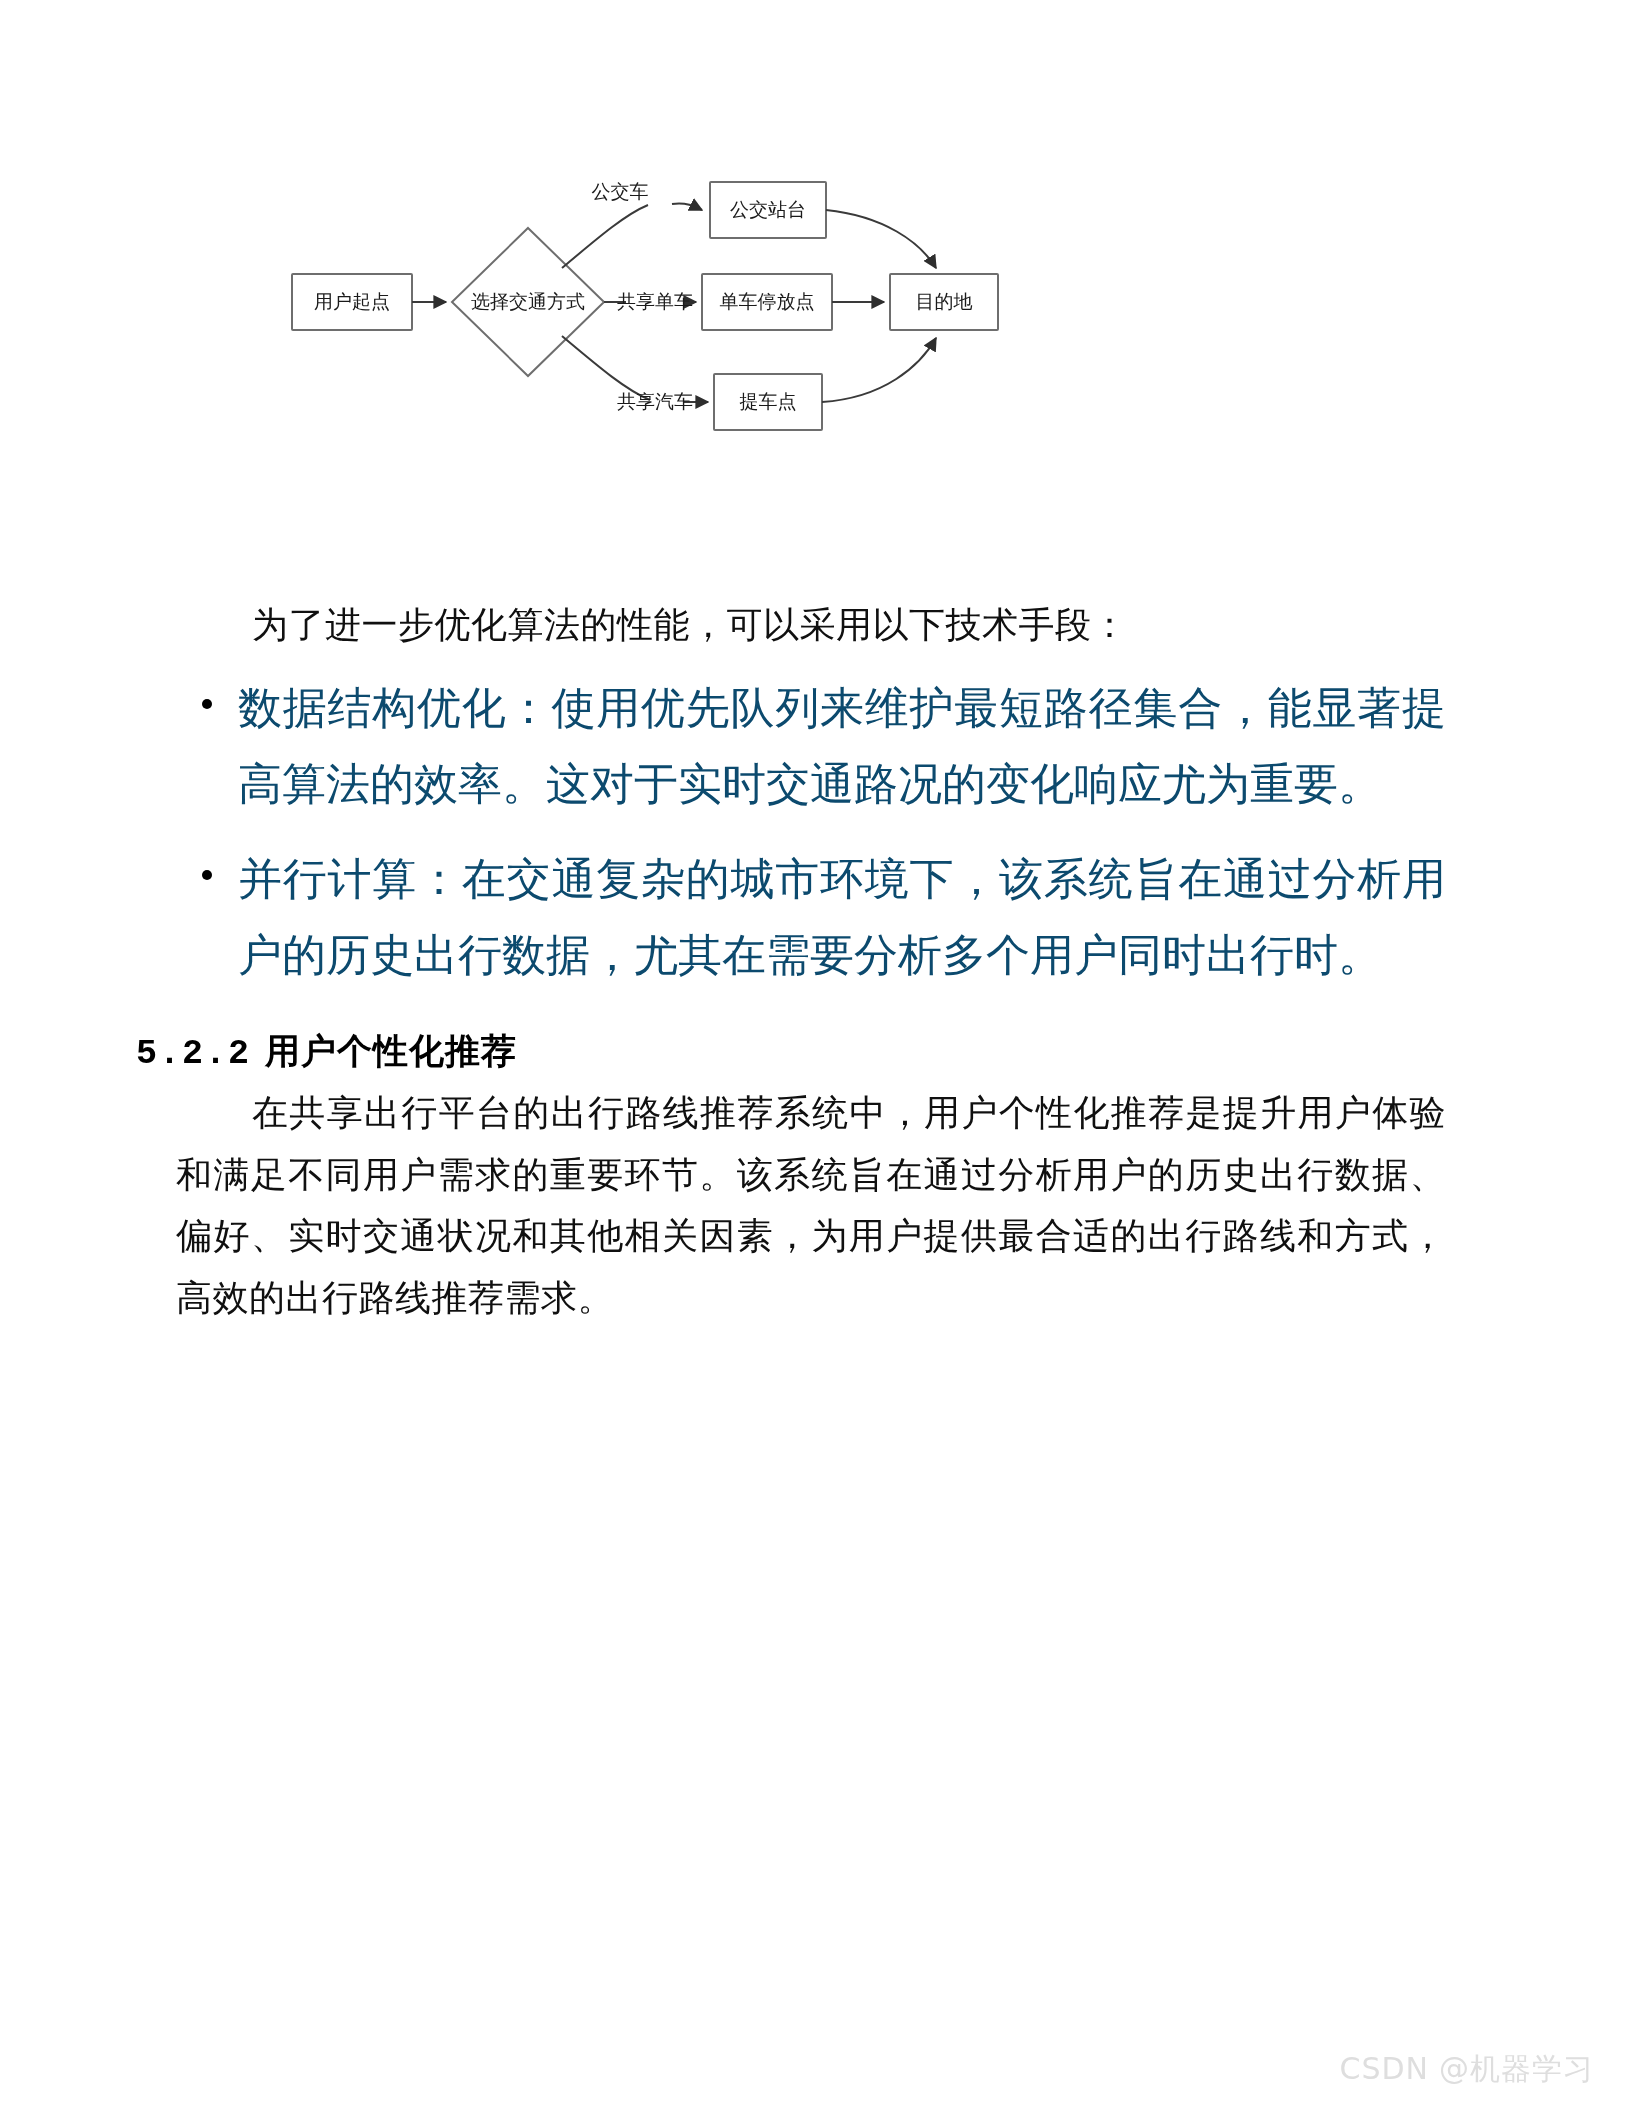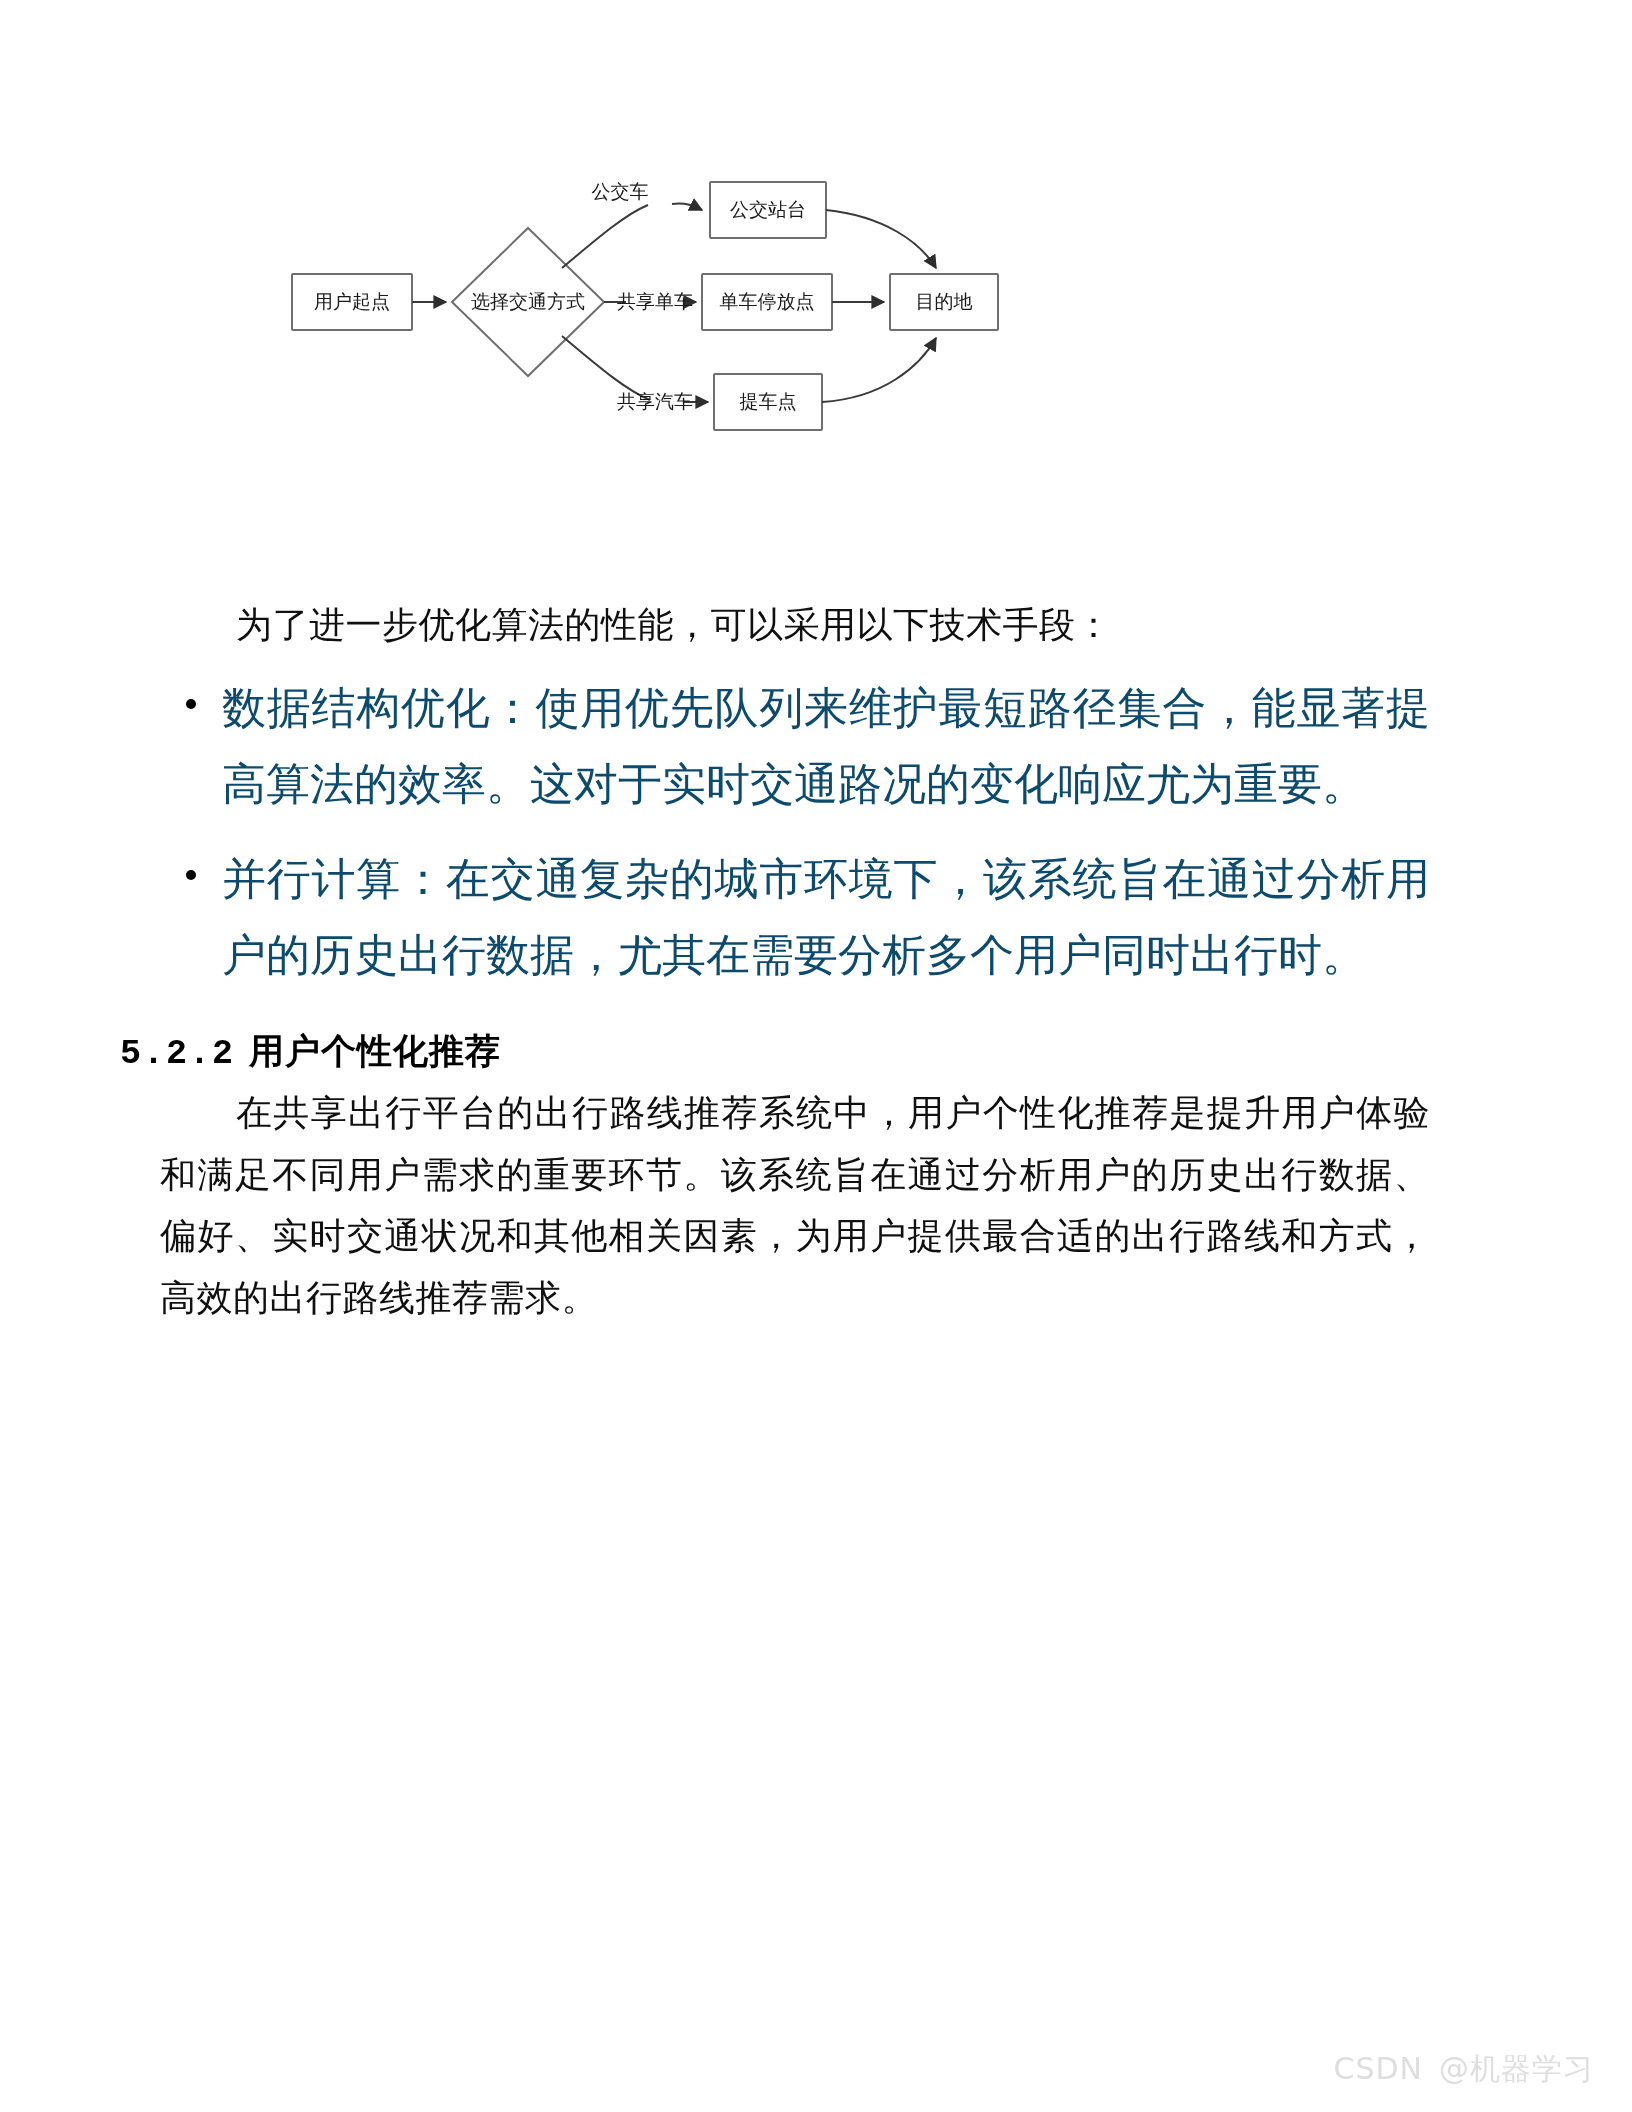--- a/index.html
+++ b/index.html
@@ -30,21 +30,21 @@
     width: 1632px;
     height: 310px;
   }
   .figure svg {
     display: block;
   }
 
   
   .content {
     position: absolute;
-    left: 160px;
+    left: 176px;
     top: 595px;
     width: 1270px;
   }
 
   .para {
     font-family: "Liberation Serif", "DejaVu Serif", serif;
     font-size: 36px;
     line-height: 1.72;
     letter-spacing: 0.5px;
     text-align: justify;
@@ -100,21 +100,21 @@
     position: absolute;
     right: 38px;
     bottom: 22px;
     font-family: "DejaVu Sans", "Liberation Sans", sans-serif;
     font-size: 30px;
     color: #dedede;
     letter-spacing: 1px;
     white-space: nowrap;
     user-select: none;
   }
-  .watermark .wm-brand { margin-right: 16px; }
+  .watermark .wm-brand { margin-right: 10px; }
 
   
   .dgm-text {
     font-family: "DejaVu Sans", "Liberation Sans", sans-serif;
     font-size: 19px;
     fill: #1a1a1a;
   }
   .dgm-edge-label {
     font-family: "DejaVu Sans", "Liberation Sans", sans-serif;
     font-size: 19px;

